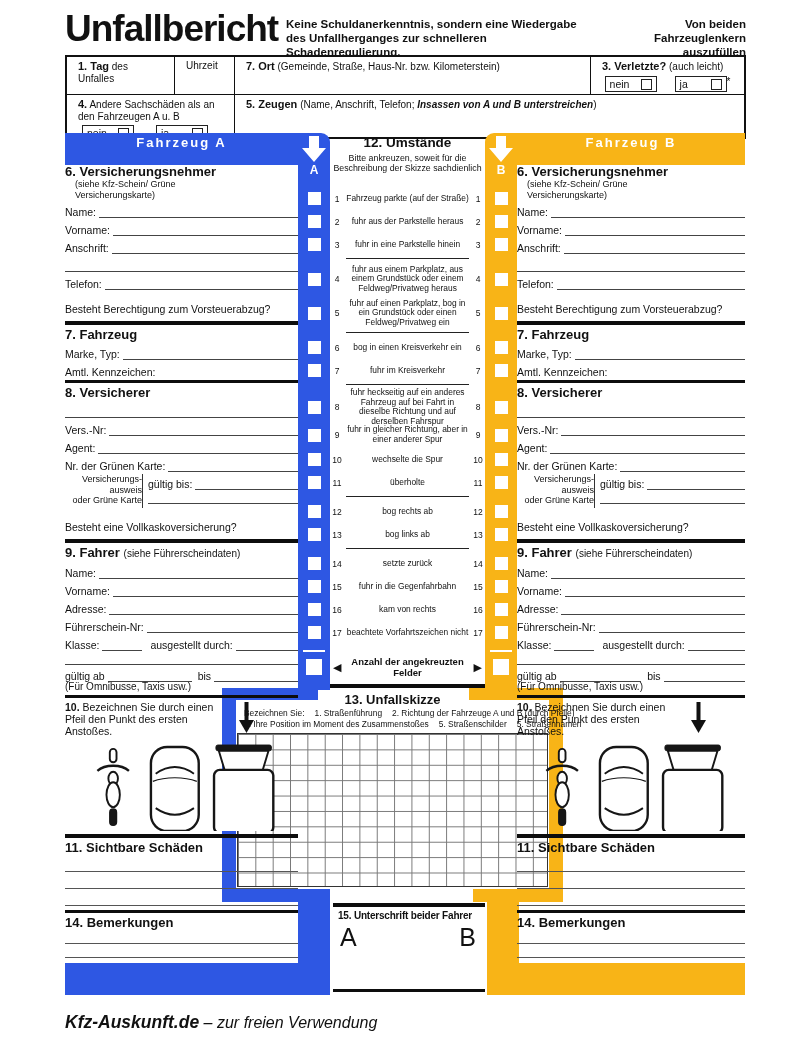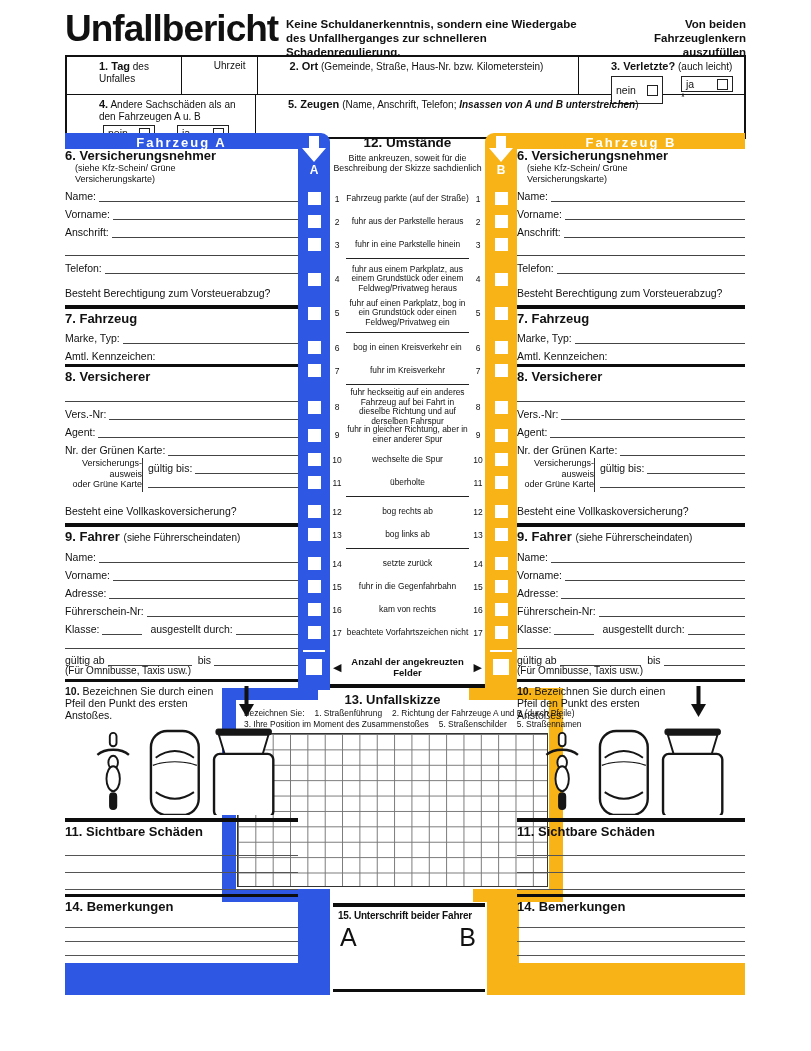--- a/index.html
+++ b/index.html
@@ -8,36 +8,36 @@
   #page{position:relative; width:811px; height:1051px; background:#fff; overflow:hidden;}
 
   
   .h-title{position:absolute; left:65px; top:8px; font-size:37px; font-weight:bold; letter-spacing:-1px;}
   .h-sub{position:absolute; left:286px; top:17px; width:305px; font-size:11.5px; font-weight:bold; line-height:14px;}
   .h-note{position:absolute; left:590px; top:17px; width:156px; font-size:11.5px; font-weight:bold; line-height:14px; text-align:right;}
 
   
   .ttable{position:absolute; left:65px; top:55px; width:681px; border:2px solid var(--ink); background:#fff;}
   .trow{display:flex;}
-  .tcell{border-right:1.5px solid var(--ink); padding:3px 11px; font-size:10px; line-height:12px;margin-left:21px;}
+  .tcell{border-right:1.5px solid var(--ink); padding:3px 11px; font-size:10px; line-height:12px;}
   .tcell:last-child{border-right:none;}
   .trow1{border-bottom:1.5px solid var(--ink);}
   .trow1 .tcell{height:37px;}
   .trow2 .tcell{height:42px;}
   .b{font-weight:bold; font-size:11px;}
   .yn{display:inline-flex; align-items:center; justify-content:space-between; border:1.5px solid #222; background:#fff; min-width:52px; padding:1px 4px; font-size:10.5px;}
   .yn .ynbox{width:11px; height:11px; border:1.5px solid #222; background:#fff;}
   .ynrow{display:flex; gap:26px; justify-content:center; margin-top:4px;}
   .star{font-size:10px; vertical-align:top;}
 
   
   .vcol{position:absolute; top:133px; height:830px; overflow:hidden;}
   .vcol.col-a{left:65px; width:233px;}
   .vcol.col-b{left:517px; width:228px;}
-  .col-header{height:16px; color:#fff; font-weight:bold; font-size:13px; text-align:center; line-height:20px; letter-spacing:2px;}
+  .col-header{height:32px; color:#fff; font-weight:bold; font-size:13px; text-align:center; line-height:20px; letter-spacing:2px;}
   .col-a .col-header{background:var(--blue);}
   .col-b .col-header{background:var(--yellow);}
   .sec{overflow:hidden; padding-top:0;}
   .sec-title{font-size:13px; font-weight:bold; line-height:14px;}
   .sec-title .tr{font-weight:normal; font-size:10px;}
   .sec-sub{font-size:9px; line-height:10.5px; width:150px; padding-left:10px;}
   .hbar{height:3.5px; background:#0d0d0d; margin:3px 0;}
   .s6{height:153px;} .s7{height:49px;} .s8{height:150px;} .s9{height:146px;}
   .s10{height:130px;} .s11{height:66px;} .s14{height:59px;}
   .frow{display:flex; align-items:flex-end; height:18px;}
@@ -125,21 +125,21 @@
 <div id="page">
 
   <div class="h-title">Unfallbericht</div>
   <div class="h-sub">Keine Schuldanerkenntnis, sondern eine Wiedergabe des Unfallherganges zur schnelleren Schadenregulierung.</div>
   <div class="h-note">Von beiden Fahrzeuglenkern auszufüllen</div>
 
   <div class="ttable">
     <div class="trow trow1">
       <div class="tcell" style="width:108px"><span class="b">1. Tag</span> <span>des Unfalles</span></div>
       <div class="tcell" style="width:60px"><span>Uhrzeit</span></div>
-      <div class="tcell" style="width:356px"><span class="b">2. Ort</span> <span>(Gemeinde, Straße, Haus-Nr. bzw. Kilometerstein)</span></div>
+      <div class="tcell" style="width:356px"><span class="b">7. Ort</span> <span>(Gemeinde, Straße, Haus-Nr. bzw. Kilometerstein)</span></div>
       <div class="tcell" style="flex:1">
         <span class="b">3. Verletzte?</span> <span>(auch leicht)</span>
         <div class="ynrow" style="margin-top:3px; gap:18px">
           <span class="yn">
               <span>nein</span>
               <span class="ynbox"></span>
             </span>
           <span><span class="yn">
                 <span>ja</span>
                 <span class="ynbox"></span>
@@ -437,20 +437,24 @@
 
   <div class="leg-a">
       <span class="band-letter">A</span>
     </div>
   <div class="leg-b">
       <span class="band-letter">B</span>
     </div>
   <div class="fbar-a"></div>
   <div class="fbar-b"></div>
 
+  <div class="footer">
+    <span class="brand">Kfz-Auskunft.de</span>
+    <span>– zur freien Verwendung</span>
+  </div>
 
   <div class="vcol col-a">
     <div class="col-header"><span>Fahrzeug A</span></div>
 
     <div class="sec s6">
       <div class="sec-title">6. Versicherungsnehmer</div>
       <div class="sec-sub">(siehe Kfz-Schein/ Grüne Versicherungskarte)</div>
       <div class="frow">
           <span class="flabel">Name:</span>
           <span class="fline"></span>

